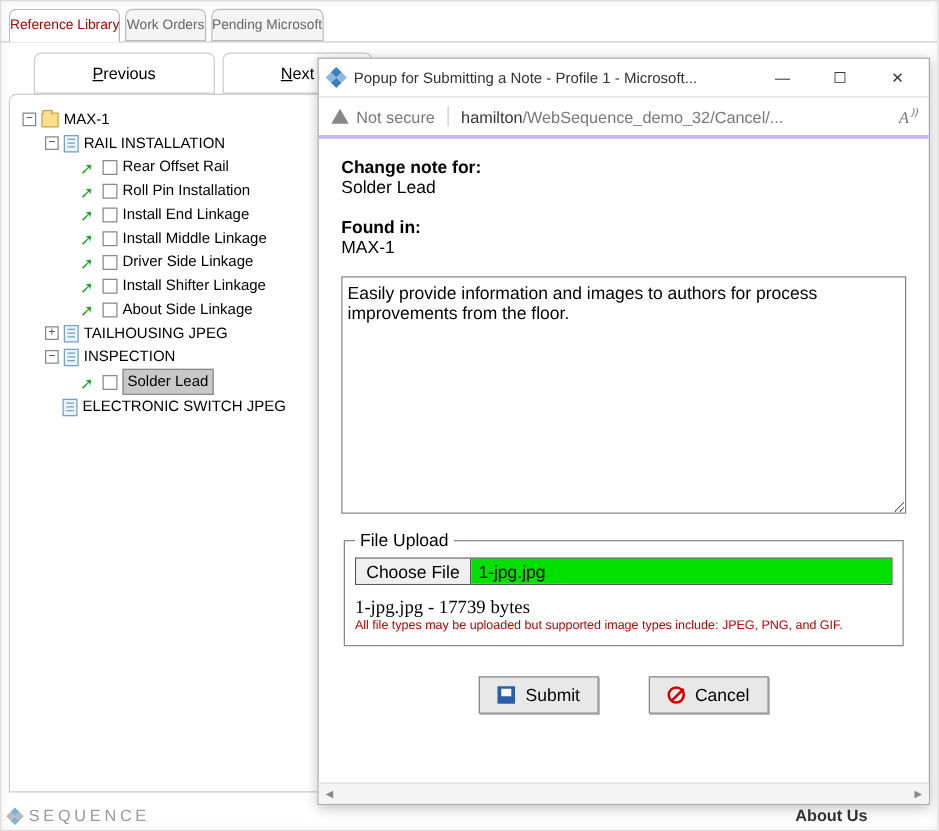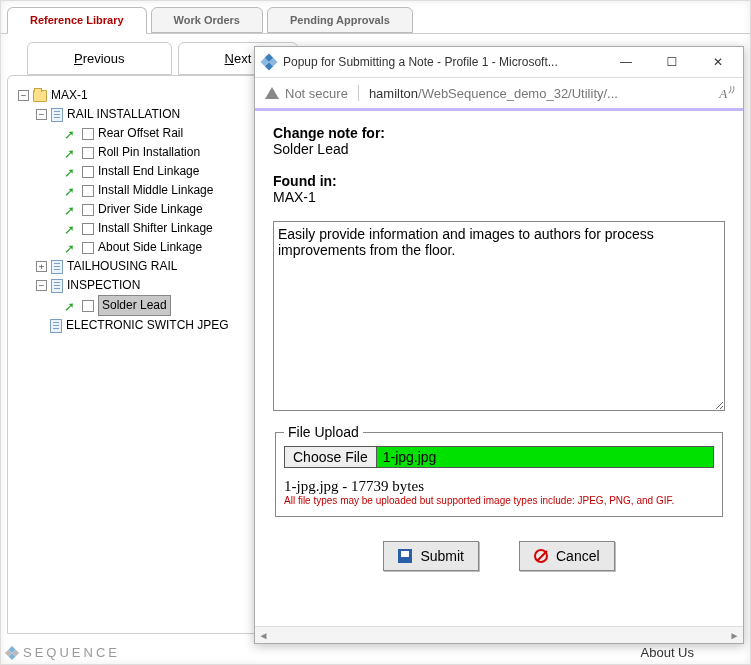--- a/index.html
+++ b/index.html
@@ -17,24 +17,24 @@
   }
   
   .tabbar {
     display: flex;
     padding: 6px 6px 0 6px;
     border-bottom: 1px solid #ccc;
     gap: 0;
   }
   .tab {
     border: 1px solid #bbb;
-    padding: 6px 22px;
+    padding: 6px 0;
     background: #f4f4f4;
     color: #666;
-    font-weight: bold;
+    font-weight: normal;
     border-top-left-radius: 6px;
     border-top-right-radius: 6px;
     margin-right: 4px;
     cursor: pointer;
     font-size: 11px;
   }
   .tab.active {
     background: #fff;
     color: #b00000;
     border-bottom: 1px solid #fff;
@@ -163,21 +163,21 @@
     width:10px;height:10px;
     transform:rotate(45deg);
     background:
       linear-gradient(#7fb2d8,#7fb2d8) left top/50% 50% no-repeat,
       linear-gradient(#bbb,#bbb) right top/50% 50% no-repeat,
       linear-gradient(#bbb,#bbb) left bottom/50% 50% no-repeat,
       linear-gradient(#7fb2d8,#7fb2d8) right bottom/50% 50% no-repeat;
     margin-right:6px;
     vertical-align: -1px;
   }
-  .about { color:#333; font-weight:normal; cursor:pointer; margin-right: 50px;}
+  .about { color:#333; font-weight:bold; cursor:pointer; margin-right: 50px;}
   
   .popup {
     position:absolute;
     top: 45px;
     left: 253px;
     width: 490px;
     height: 598px;
     background:#fff;
     border:1px solid #aaa;
     box-shadow: 0 2px 10px rgba(0,0,0,0.25);
@@ -332,21 +332,21 @@
     border-bottom:12px solid #888;
     position:relative;
   }
 </style>
 </head>
 <body>
 
 <div class="tabbar">
   <div class="tab active">Reference Library</div>
   <div class="tab">Work Orders</div>
-  <div class="tab">Pending Approvals</div>
+  <div class="tab">Pending Microsoft</div>
 </div>
 
 <div class="subtabbar">
   <div class="subtab"><span class="ul">P</span><span>revious</span></div>
   <div class="subtab"><span class="ul">N</span><span>ext</span></div>
 </div>
 <div class="export-frag">xport P</div>
 
 <div class="content">
   <div class="tree">
@@ -402,21 +402,21 @@
         <span class="sp" style="width:42px"></span>
         <span class="arrow-ico"></span>
         <span class="cb"></span>
         <span>About Side Linkage</span>
       </div>
 
     <div class="trow">
       <span class="sp" style="width:14px"></span>
       <span class="exp">+</span>
       <span class="doc-ico"></span>
-      <span>TAILHOUSING RAIL</span>
+      <span>TAILHOUSING JPEG</span>
     </div>
     <div class="trow">
       <span class="sp" style="width:14px"></span>
       <span class="exp">−</span>
       <span class="doc-ico"></span>
       <span>INSPECTION</span>
     </div>
     <div class="trow">
       <span class="sp" style="width:42px"></span>
       <span class="arrow-ico"></span>
@@ -443,21 +443,21 @@
     <span class="winbtn">—</span>
     <span class="winbtn">☐</span>
     <span class="winbtn">✕</span>
   </div>
   <div class="addrbar">
     <span class="notsecure">
       <span class="warn-ico"></span>
       <span>Not secure</span>
     </span>
     <span class="vline"></span>
-    <span class="url"><span class="dark">hamilton</span><span>/WebSequence_demo_32/Utility/...</span></span>
+    <span class="url"><span class="dark">hamilton</span><span>/WebSequence_demo_32/Cancel/...</span></span>
     <span class="read-ico">A⁾⁾</span>
   </div>
   <div class="popup-body">
     <div><b>Change note for:</b></div>
     <div>Solder Lead</div>
     <br>
     <div><b>Found in:</b></div>
     <div>MAX-1</div>
     <br>
     <textarea class="note" style="">Easily provide information and images to authors for process improvements from the floor.</textarea>

